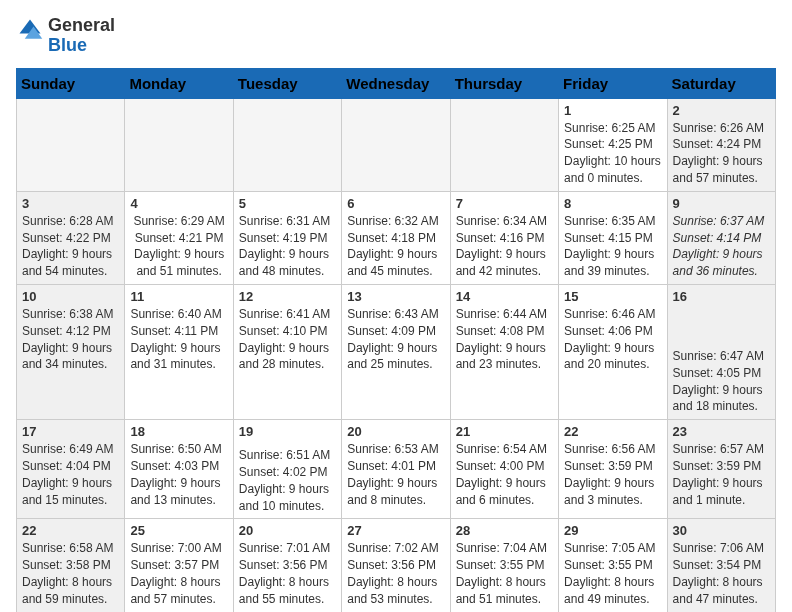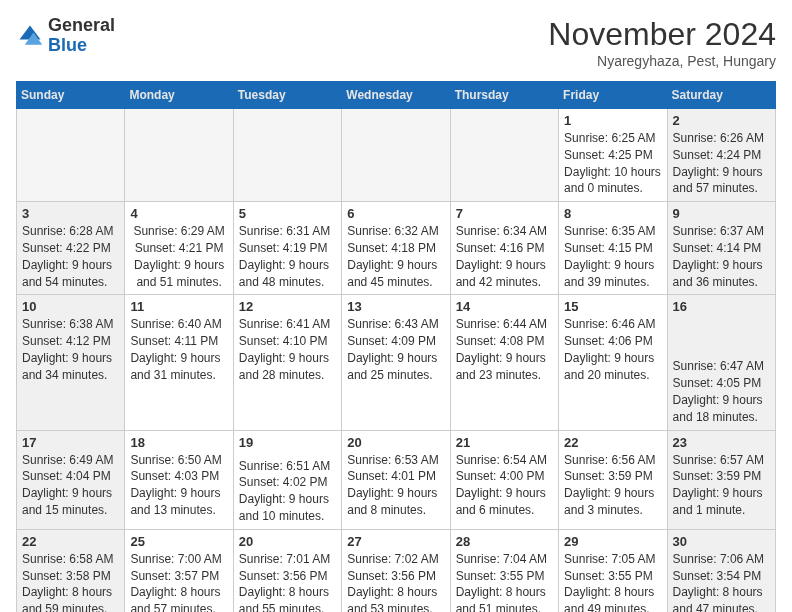--- a/index.html
+++ b/index.html
@@ -11,21 +11,21 @@
       padding: 16px;
     }
     .header {
       display: flex;
       justify-content: space-between;
       align-items: flex-start;
       margin-bottom: 12px;
     }
     .logo {
       display: flex;
-      align-items: center;
+      align-items: flex-start;
       gap: 4px;
     }
     .logo-text {
       font-size: 18px;
       font-weight: bold;
       line-height: 1.1;
     }
     .logo-general { color: #333; }
     .logo-blue { color: #1a6ab5; }
     .logo-icon {
@@ -42,22 +42,22 @@
       font-size: 14px;
       color: #555;
     }
     table {
       width: 100%;
       border-collapse: collapse;
       table-layout: fixed;
     }
     th {
       background: #1a6ab5;
-      color: #e5e5e5;
-      font-size: 12px;
+      color: #000000;
+      font-size: 15px;
       font-weight: bold;
       padding: 6px 4px;
       text-align: left;
       border: 1px solid #1a6ab5;
     }
     td {
       border: 1px solid #ccc;
       vertical-align: top;
       padding: 4px 5px;
       height: 90px;
@@ -90,24 +90,20 @@
   <div class="logo">
     <svg class="logo-icon" viewBox="0 0 32 32" width="32" height="32">
       <polygon points="16,4 28,20 4,20" fill="#1a6ab5"></polygon>
       <polygon points="20,12 30,26 10,26" fill="#5ba3e0"></polygon>
     </svg>
     <div class="logo-text">
       <span class="logo-general">General</span><br>
       <span class="logo-blue">Blue</span>
     </div>
   </div>
-  <div class="title-block">
-    <div class="month-title">November 2024</div>
-    <div class="subtitle">Nyaregyhaza, Pest, Hungary</div>
-  </div>
 </div>
 
 <table>
   <thead>
     <tr id="header-row">
         <th>Sunday</th>
         <th>Monday</th>
         <th>Tuesday</th>
         <th>Wednesday</th>
         <th>Thursday</th>
@@ -175,21 +171,21 @@
         </td>
         <td>
           <span class="day-num">8</span>
           <div class="day-info" style="white-space: pre-line;">Sunrise: 6:35 AM
 Sunset: 4:15 PM
 Daylight: 9 hours
 and 39 minutes.</div>
         </td>
         <td class="weekend">
           <span class="day-num">9</span>
-          <div class="day-info" style="white-space: pre-line;">Sunrise: 6:37 AM
+          <div class="day-info" style="white-space: pre-line; font-style: italic;">Sunrise: 6:37 AM
 Sunset: 4:14 PM
 Daylight: 9 hours
 and 36 minutes.</div>
         </td>
       </tr>
       <tr>
         <td class="weekend">
           <span class="day-num">10</span>
           <div class="day-info" style="white-space: pre-line;">Sunrise: 6:38 AM
 Sunset: 4:12 PM

